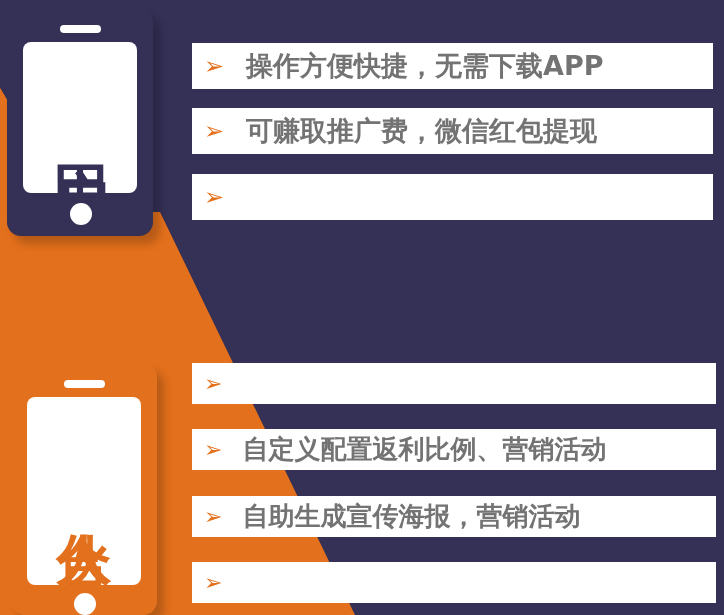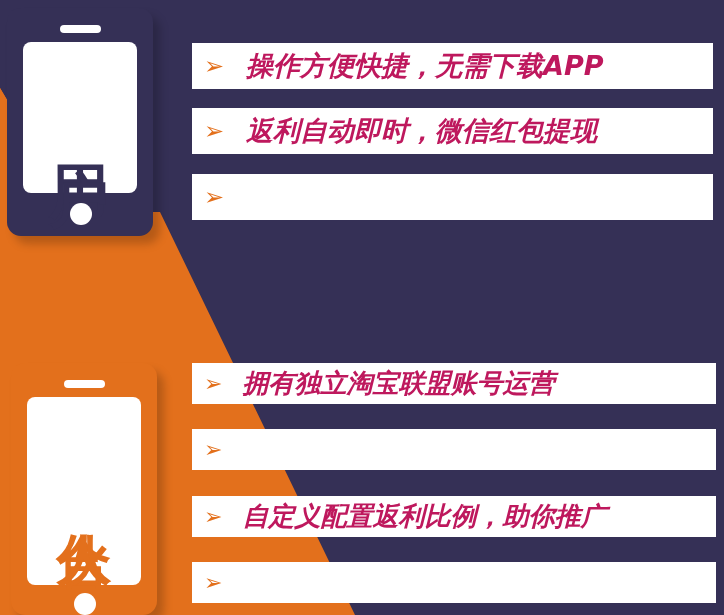--- a/index.html
+++ b/index.html
@@ -123,26 +123,25 @@
     box-sizing: border-box;
   }
   .row-arrow {
     color: #E3701C;
     font-size: 24px;
     line-height: 1;
     font-family: "DejaVu Sans", sans-serif;
     flex: 0 0 auto;
   }
   .row-text {
-    color: #be185d;
+    color: #737373;
     font-family: "DejaVu Sans", "Liberation Sans", sans-serif;
     font-weight: 600;
     white-space: nowrap;
     flex: 0 0 auto;
-    font-style: italic;
   }
   
   .row-top {
     left: 192px;
     width: 521px;
     height: 46px;
   }
   .row-top .row-arrow { margin-left: 12px; }
   .row-top .row-text { margin-left: 22px; font-size: 27px; }
   #row-top-0 { top: 43px; }
@@ -181,43 +180,43 @@
     </div>
     <div class="phone-home"></div>
   </div>
 
   <div class="row row-top" id="row-top-0">
     <span class="row-arrow">➢</span>
     <span class="row-text">操作方便快捷，无需下载APP</span>
   </div>
   <div class="row row-top" id="row-top-1">
     <span class="row-arrow">➢</span>
-    <span class="row-text">返利自动即时，微信红包提现</span>
+    <span class="row-text">可赚取推广费，微信红包提现</span>
   </div>
   <div class="row row-top" id="row-top-2">
     <span class="row-arrow">➢</span>
   </div>
 
   <div class="phone-shadow" id="phone-partner-shadow"></div>
   <div class="phone" id="phone-partner">
     <div class="phone-speaker"></div>
     <div class="phone-screen">
       <span class="phone-label">合伙人</span>
     </div>
     <div class="phone-home"></div>
   </div>
 
   <div class="row row-bot" id="row-bot-0">
     <span class="row-arrow">➢</span>
-    <span class="row-text">拥有独立淘宝联盟账号运营</span>
   </div>
   <div class="row row-bot" id="row-bot-1">
     <span class="row-arrow">➢</span>
+    <span class="row-text">自定义配置返利比例、营销活动</span>
   </div>
   <div class="row row-bot" id="row-bot-2">
     <span class="row-arrow">➢</span>
-    <span class="row-text">自定义配置返利比例，助你推广</span>
+    <span class="row-text">自助生成宣传海报，营销活动</span>
   </div>
   <div class="row row-bot" id="row-bot-3">
     <span class="row-arrow">➢</span>
   </div>
 
 </div>
 
 </body></html>

